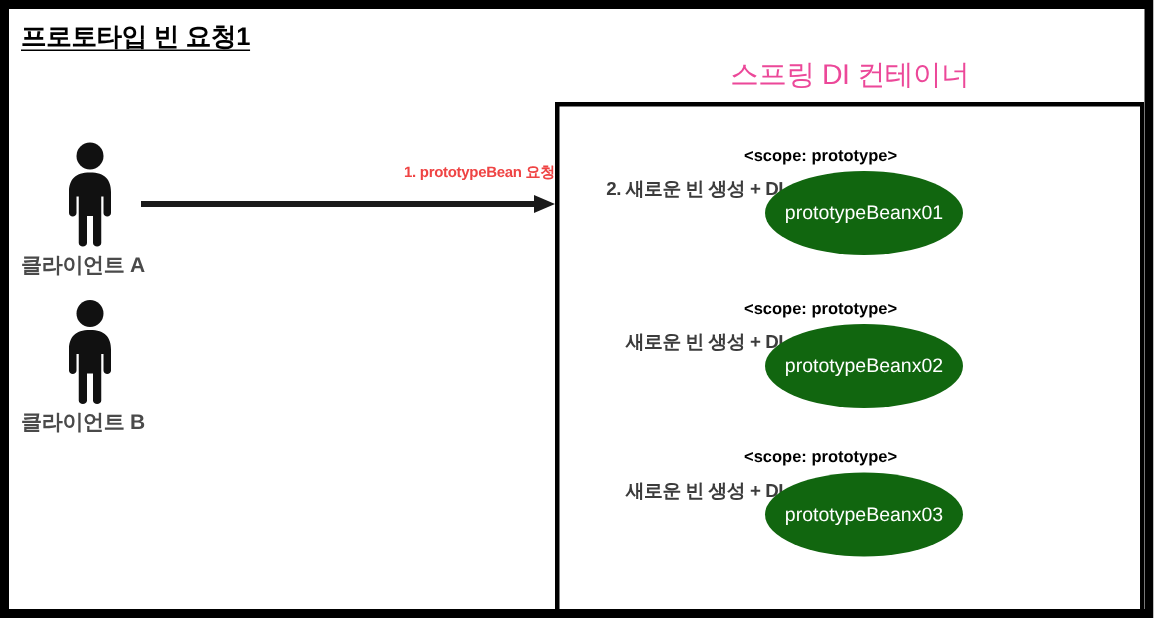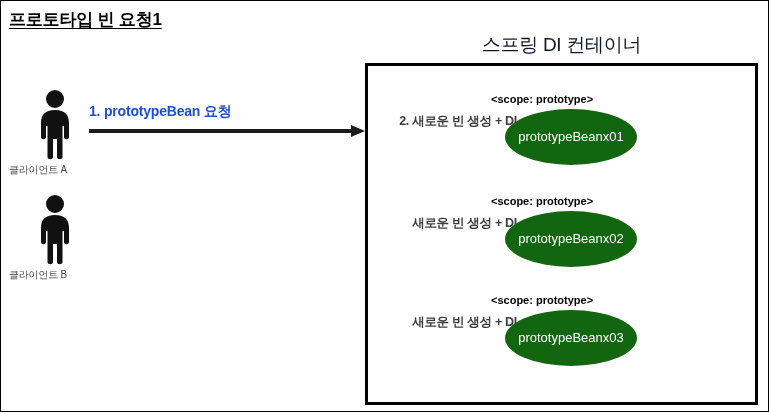--- a/index.html
+++ b/index.html
@@ -5,21 +5,21 @@
   html, body {
     margin: 0;
     padding: 0;
     background: #ffffff;
   }
   #canvas {
     position: relative;
     width: 769px;
     height: 412px;
     background: #ffffff;
-    border: 1px solid #000000;
+    border: 6px solid #000000;
     box-sizing: border-box;
     overflow: hidden;
     font-family: "Liberation Sans", "DejaVu Sans", sans-serif;
   }
 
   
   .page-title {
     position: absolute;
     left: 8px;
     top: 7px;
@@ -33,21 +33,21 @@
   }
 
   
   .container-title {
     position: absolute;
     left: 364px;
     top: 31px;
     width: 393px;
     text-align: center;
     font-size: 19px;
-    color: #0f172a;
+    color: #ec4899;
     letter-spacing: -0.3px;
     white-space: nowrap;
   }
 
   
   .di-container {
     position: absolute;
     left: 364px;
     top: 62px;
     width: 393px;
@@ -66,45 +66,45 @@
   }
   .client .person {
     display: block;
     margin: 0 auto;
     width: 42px;
     height: 72px;
   }
   .client-label {
     display: block;
     margin-top: 2px;
-    font-size: 10px;
-    font-weight: normal;
+    font-size: 14px;
+    font-weight: bold;
     color: #4a4a4a;
     letter-spacing: -0.2px;
     white-space: nowrap;
     text-align: left;
     margin-left: -14px;
   }
 
   
   .arrow-wrap {
     position: absolute;
     left: 88px;
     width: 276px;
     height: 34px;
   }
   .arrow-label {
     position: absolute;
     left: 0;
     top: 0;
     width: 276px;
-    text-align: left;
-    font-size: 14px;
-    font-weight: bold;
-    color: #1d4ed8;
+    text-align: right;
+    font-size: 10px;
+    font-weight: bold;
+    color: #ef4444;
     letter-spacing: -0.2px;
     white-space: nowrap;
   }
   .arrow-line {
     position: absolute;
     left: 0;
     top: 22px;
     width: 276px;
     height: 12px;
   }

